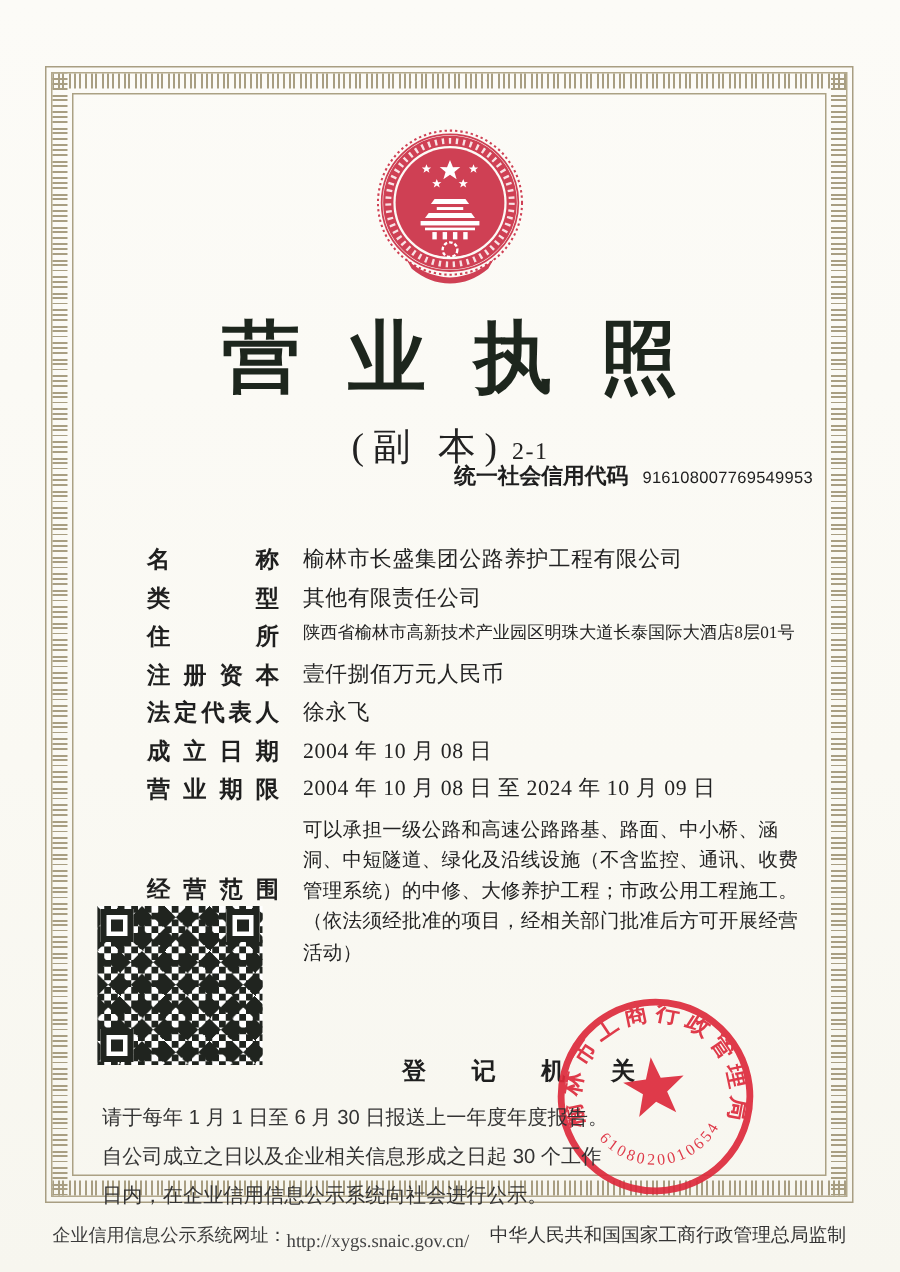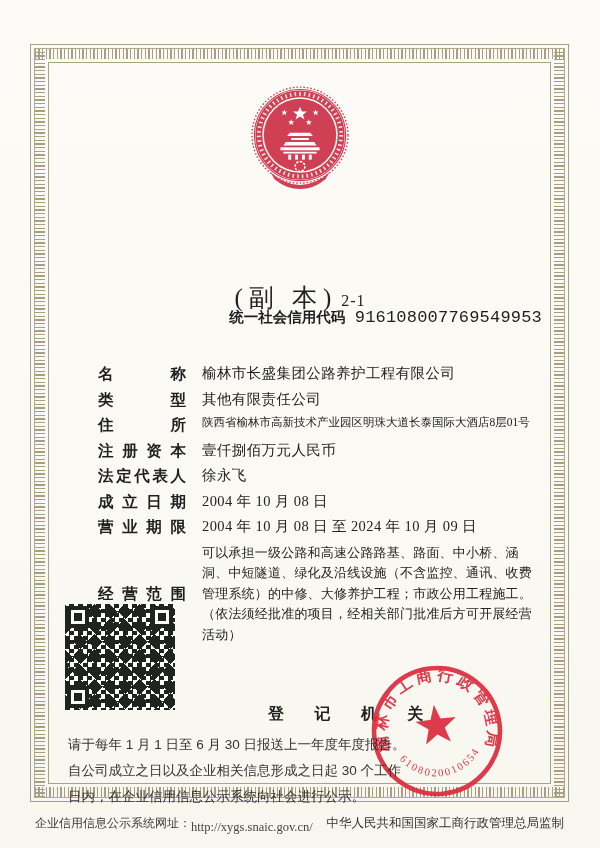--- a/index.html
+++ b/index.html
@@ -29,21 +29,21 @@
   
   .title{position:absolute;left:0;right:0;top:204px;text-align:center;
     font-size:52px;font-weight:bold;color:#1d261d;letter-spacing:32px;text-indent:32px;
     font-family:"Liberation Sans","DejaVu Sans",sans-serif;}
   .subtitle-row{position:absolute;left:0;right:0;top:281px;text-align:center;
     font-family:"Liberation Serif","DejaVu Serif",serif;color:#222;}
   .subtitle-row .sub{font-size:25px;letter-spacing:6px;}
   .subtitle-row .copyno{font-size:16px;letter-spacing:1px;margin-left:4px;}
   .credit-row{position:absolute;right:58px;top:308px;text-align:right;white-space:nowrap;}
   .credit-row .cl{font-weight:bold;font-size:14.5px;color:#1e1e1e;}
-  .credit-row .cv{font-family:Liberation Mono, monospace;font-size:17px;color:#1e1e1e;letter-spacing:0.2px;margin-left:5px;margin-top:30px;}
+  .credit-row .cv{font-family:Liberation Sans, sans-serif;font-size:11px;color:#1e1e1e;letter-spacing:0.2px;margin-left:5px;margin-top:30px;}
 
   
   .fields{position:absolute;left:98px;top:364px;width:444px;}
   .f-row{display:flex;gap:16px;margin-bottom:6.5px;align-items:center;}
   .f-label{display:inline-block;flex:0 0 88px;width:88px;text-align:justify;text-align-last:justify;
     font-weight:bold;font-size:15.5px;color:#1f1f1f;line-height:19px;}
   .f-value{font-family:"Liberation Serif","DejaVu Serif",serif;font-size:14.5px;color:#232323;
     line-height:19px;letter-spacing:0.4px;flex:1;}
   .f-value.small{font-size:11.5px;letter-spacing:0;position:relative;top:-2px;}
   .f-value.scope{font-size:13px;line-height:20.5px;letter-spacing:0.2px;}
@@ -109,20 +109,21 @@
     <rect x="30" y="64.5" width="40" height="3" fill="#fff"></rect>
     <rect x="33" y="69" width="34" height="1.8" fill="#fff"></rect>
     <rect x="38" y="72" width="3" height="5" fill="#fff"></rect>
     <rect x="45" y="72" width="3" height="5" fill="#fff"></rect>
     <rect x="52" y="72" width="3" height="5" fill="#fff"></rect>
     <rect x="59" y="72" width="3" height="5" fill="#fff"></rect>
     <circle cx="50" cy="84" r="5" fill="none" stroke="#fff" stroke-width="1.6" stroke-dasharray="2.4 1.4"></circle>
     <path d="M20 90 q12 12 30 13 q18 -1 30 -13 l-4 7 q-12 10 -26 10 q-14 0 -26 -10 z" fill="#cf4054"></path>
   </svg>
 
+  <div class="title">营业执照</div>
   <div class="subtitle-row">
     <span class="sub">(副  本)</span><span class="copyno">2-1</span>
   </div>
   <div class="credit-row">
     <span class="cl">统一社会信用代码</span>
     <span class="cv">916108007769549953</span>
   </div>
 
   <div class="fields">
     <div class="f-row">

